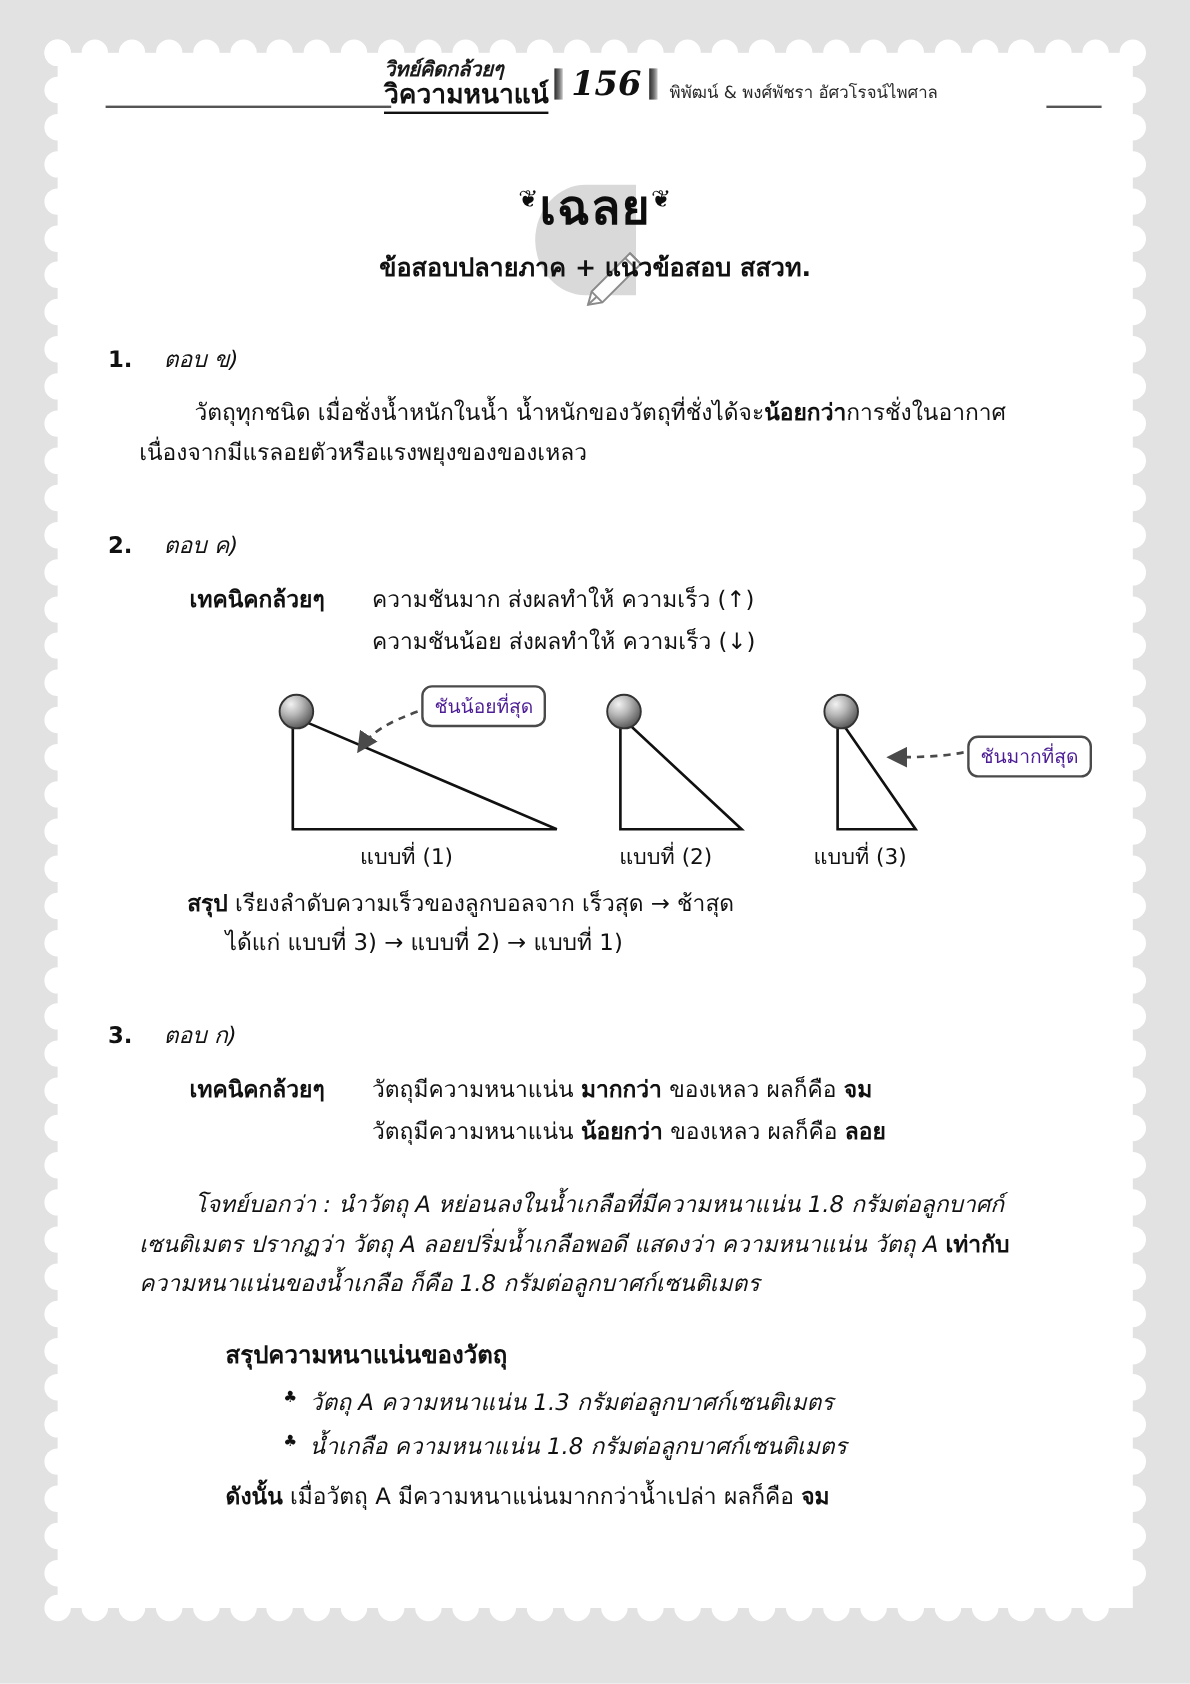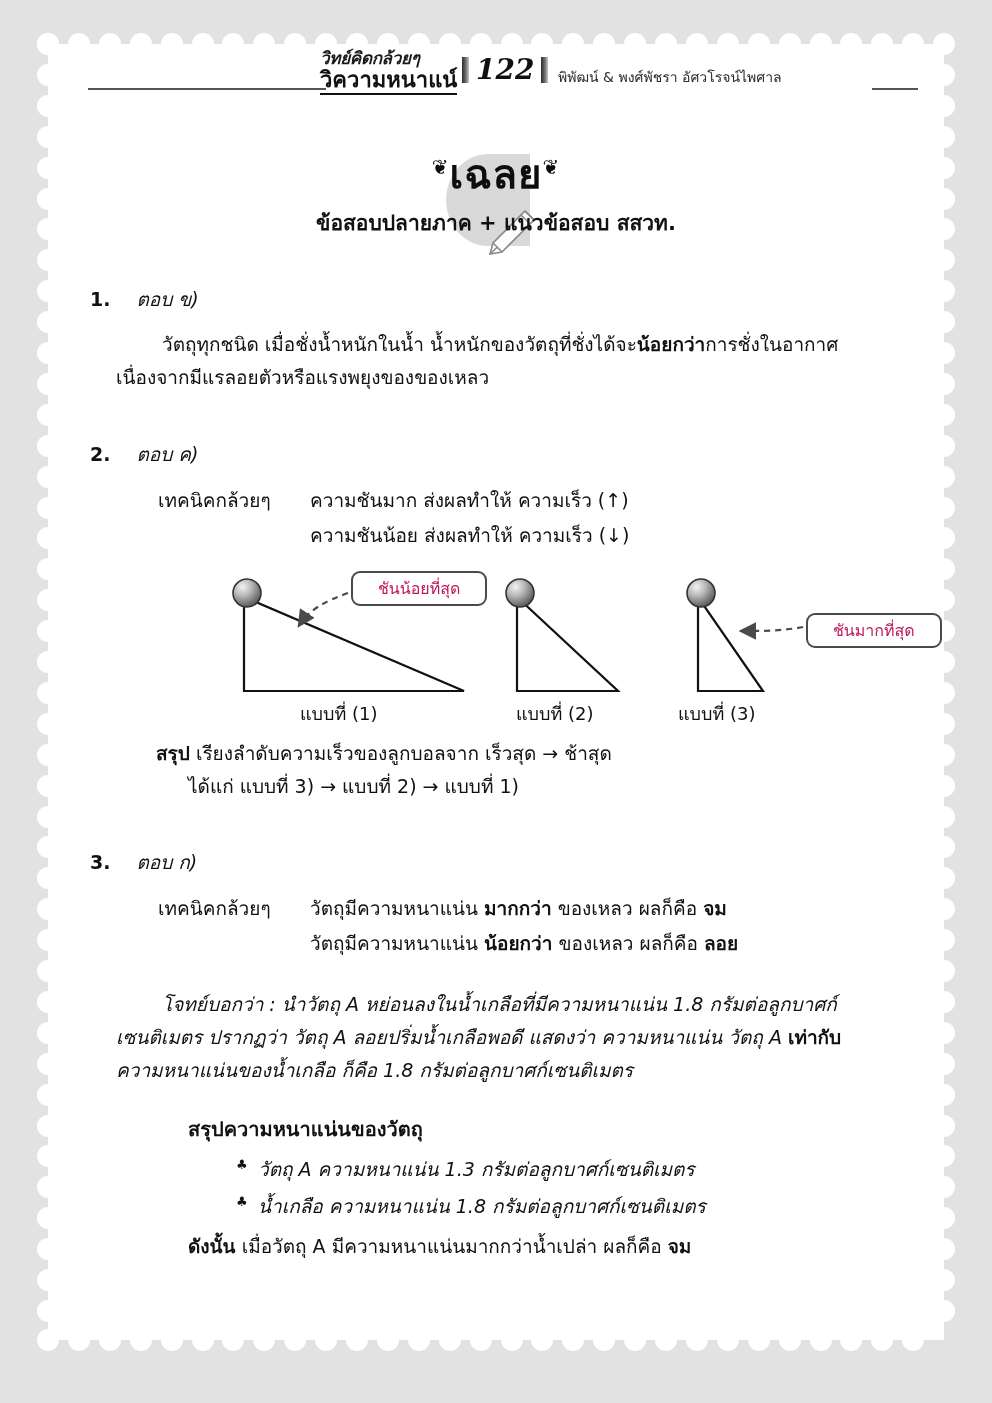--- a/index.html
+++ b/index.html
@@ -204,21 +204,21 @@
   .tech-row {
     display: flex;
     align-items: flex-start;
     padding-left: 110px;
     font-family: "DejaVu Sans", "Liberation Sans", sans-serif;
     font-size: 19px;
     color: #111;
     line-height: 1.85;
   }
   .tech-label {
-    font-weight: normal;
+    font-weight: bold;
     width: 152px;
     flex: 0 0 152px;
   }
   .tech-lines { flex: 1; }
   .tech-lines b { font-weight: bold; margin-top: 14px; }
 
   
   #ramp-diagram {
     position: relative;
     height: 168px;
@@ -229,24 +229,24 @@
     font-family: "DejaVu Sans", "Liberation Sans", sans-serif;
     font-size: 18px;
     color: #111;
     white-space: nowrap;
   }
   .callout {
     position: absolute;
     border: 2px solid #4a4a4a;
     border-radius: 9px;
     background: #fff;
-    padding: 3px 25px;
+    padding: 3px 9px;
     font-family: "DejaVu Sans", "Liberation Sans", sans-serif;
     font-size: 16px;
-    color: #be185d;
+    color: #4c1d95;
     white-space: nowrap;
   }
 
   
   .sum-title {
     font-family: "DejaVu Sans", "Liberation Sans", sans-serif;
     font-weight: bold;
     font-size: 20px;
     color: #111;
     padding-left: 140px;
@@ -441,21 +441,21 @@
     <div id="hdr-rule-left"></div>
     <div id="hdr-rule-right"></div>
 
     <div id="brand-block">
       <div id="brand-script">วิทย์คิดกล้วยๆ</div>
       <div id="brand-main">วิความหนาแน์</div>
     </div>
 
     <div id="page-num-wrap">
       <div class="num-bar"></div>
-      <div id="page-number">122</div>
+      <div id="page-number">156</div>
       <div class="num-bar"></div>
     </div>
 
     <div id="authors">พิพัฒน์ &amp; พงศ์พัชรา อัศวโรจน์ไพศาล</div>
   </div>
 
   <div id="title-zone">
     <div id="title-pencil-blob"></div>
     <div id="main-title">
       <span class="title-deco">❦</span><span>เฉลย</span><span class="title-deco">❦</span>

